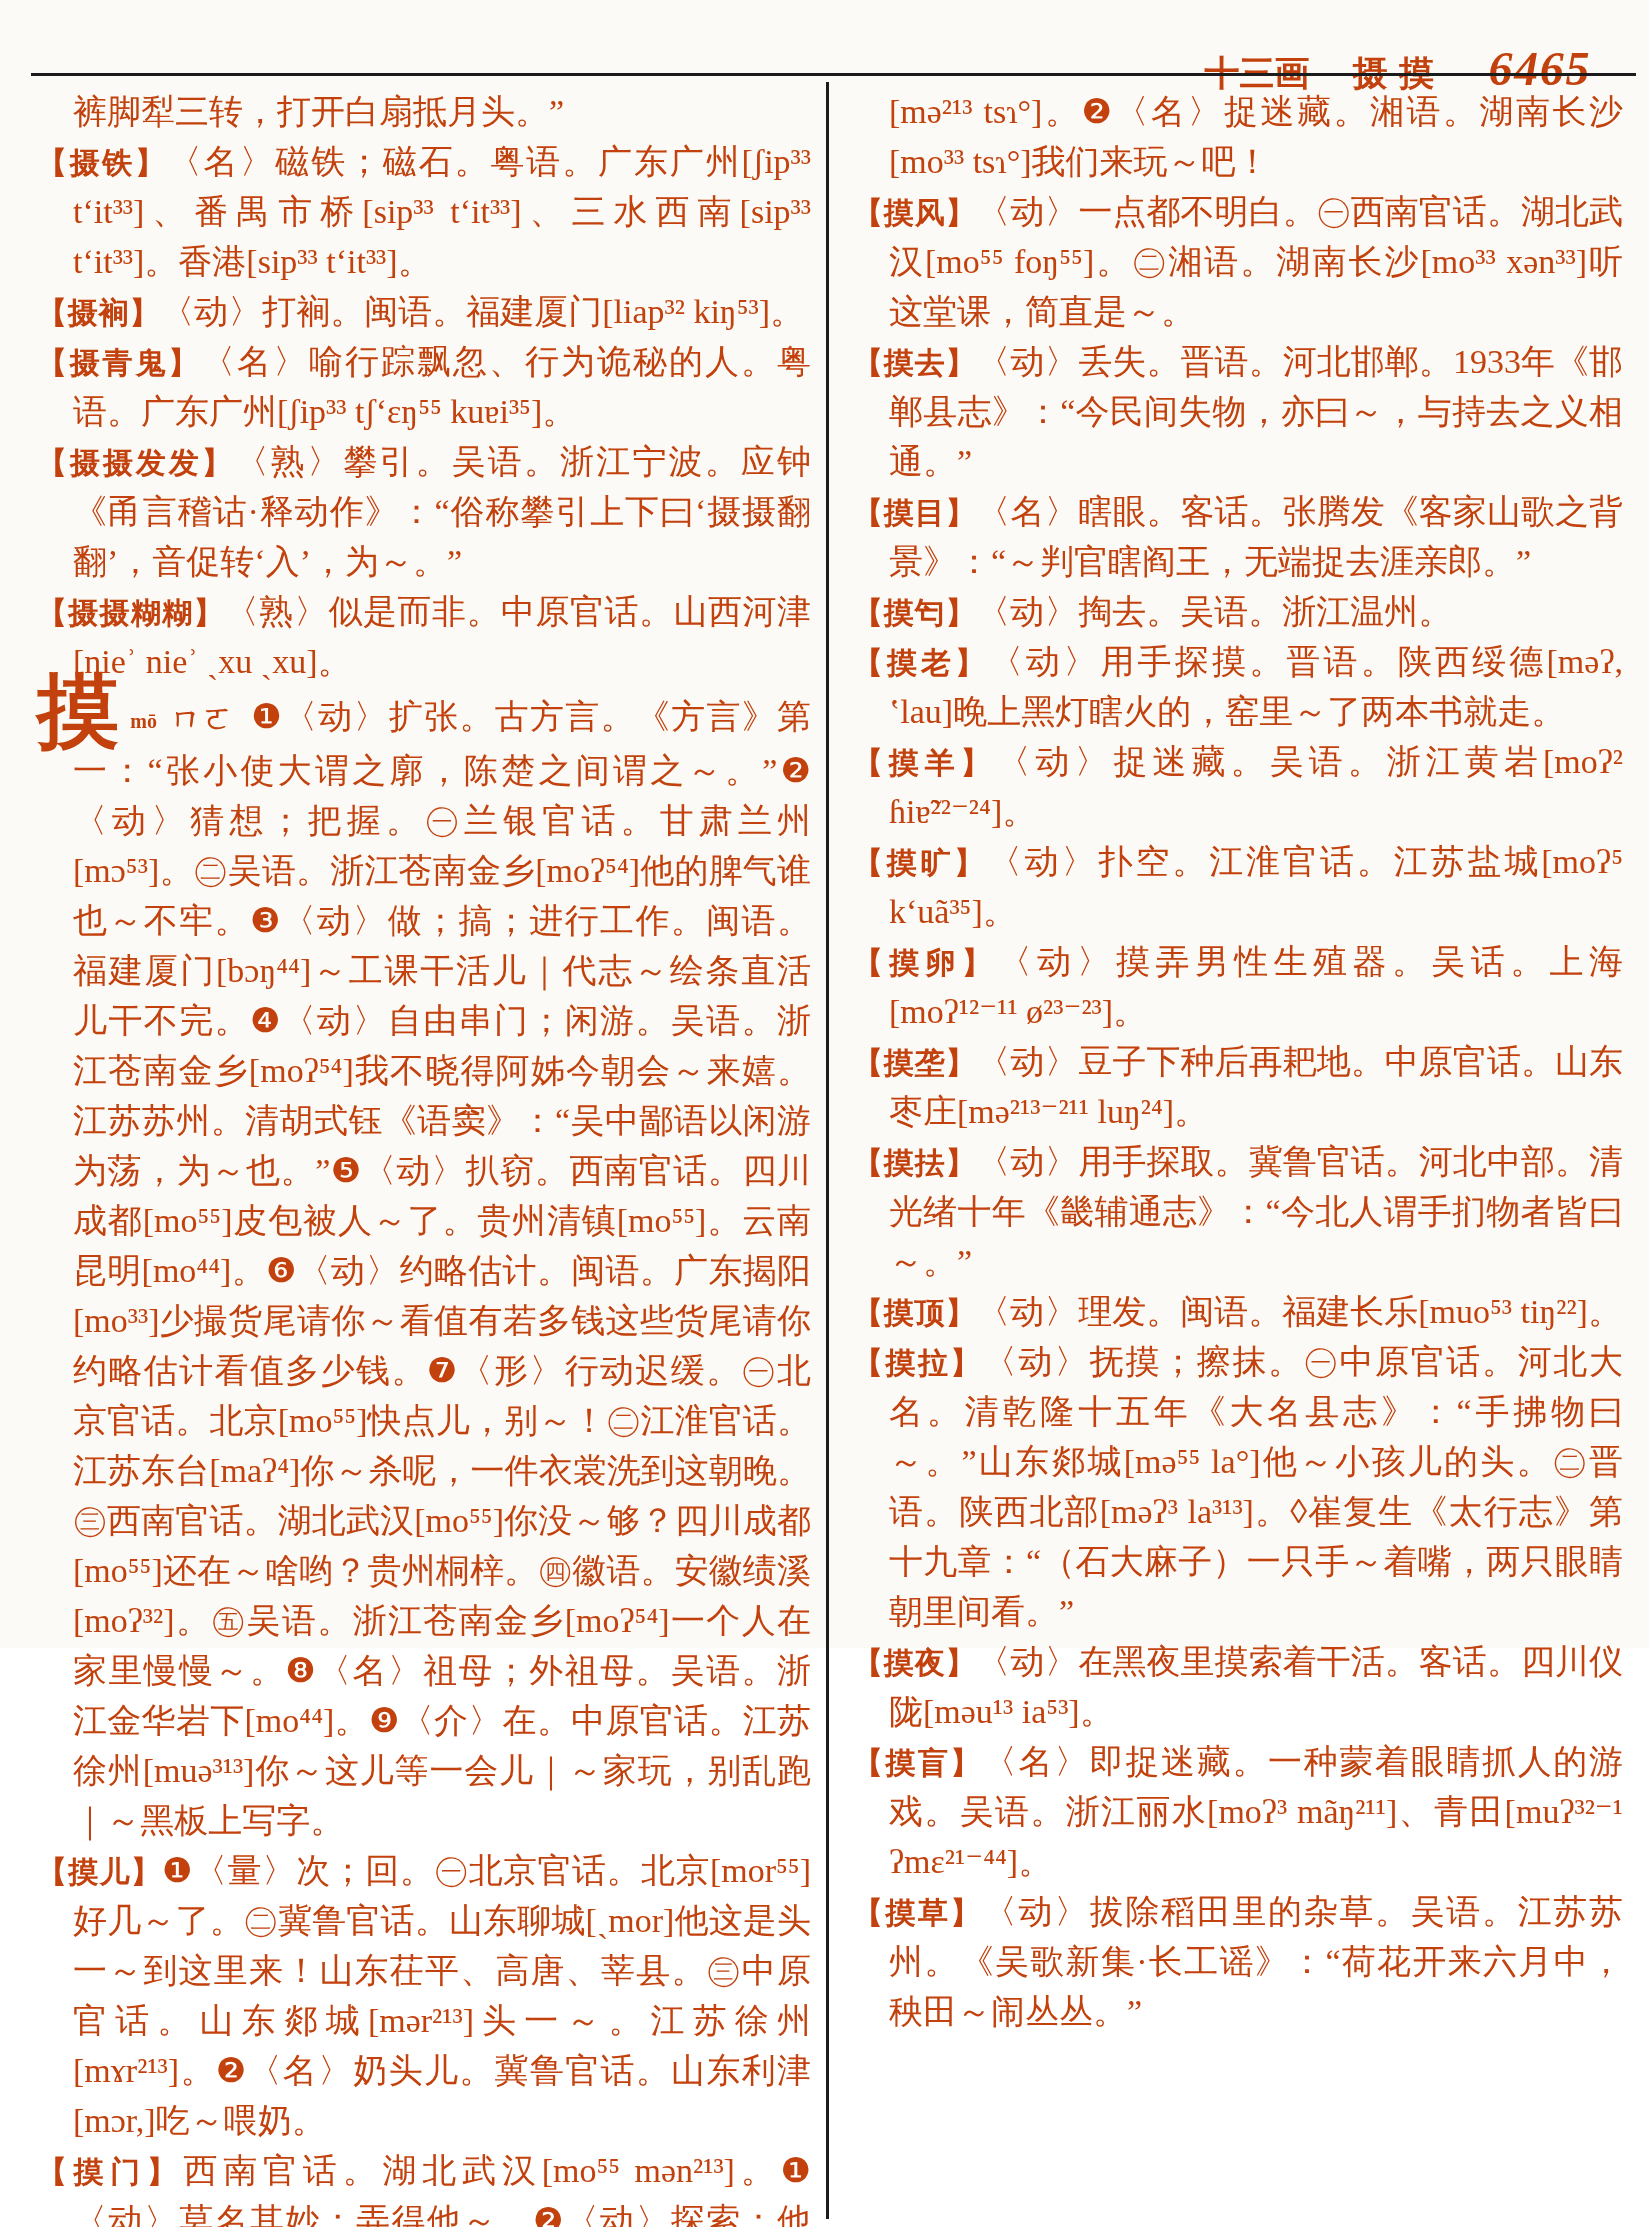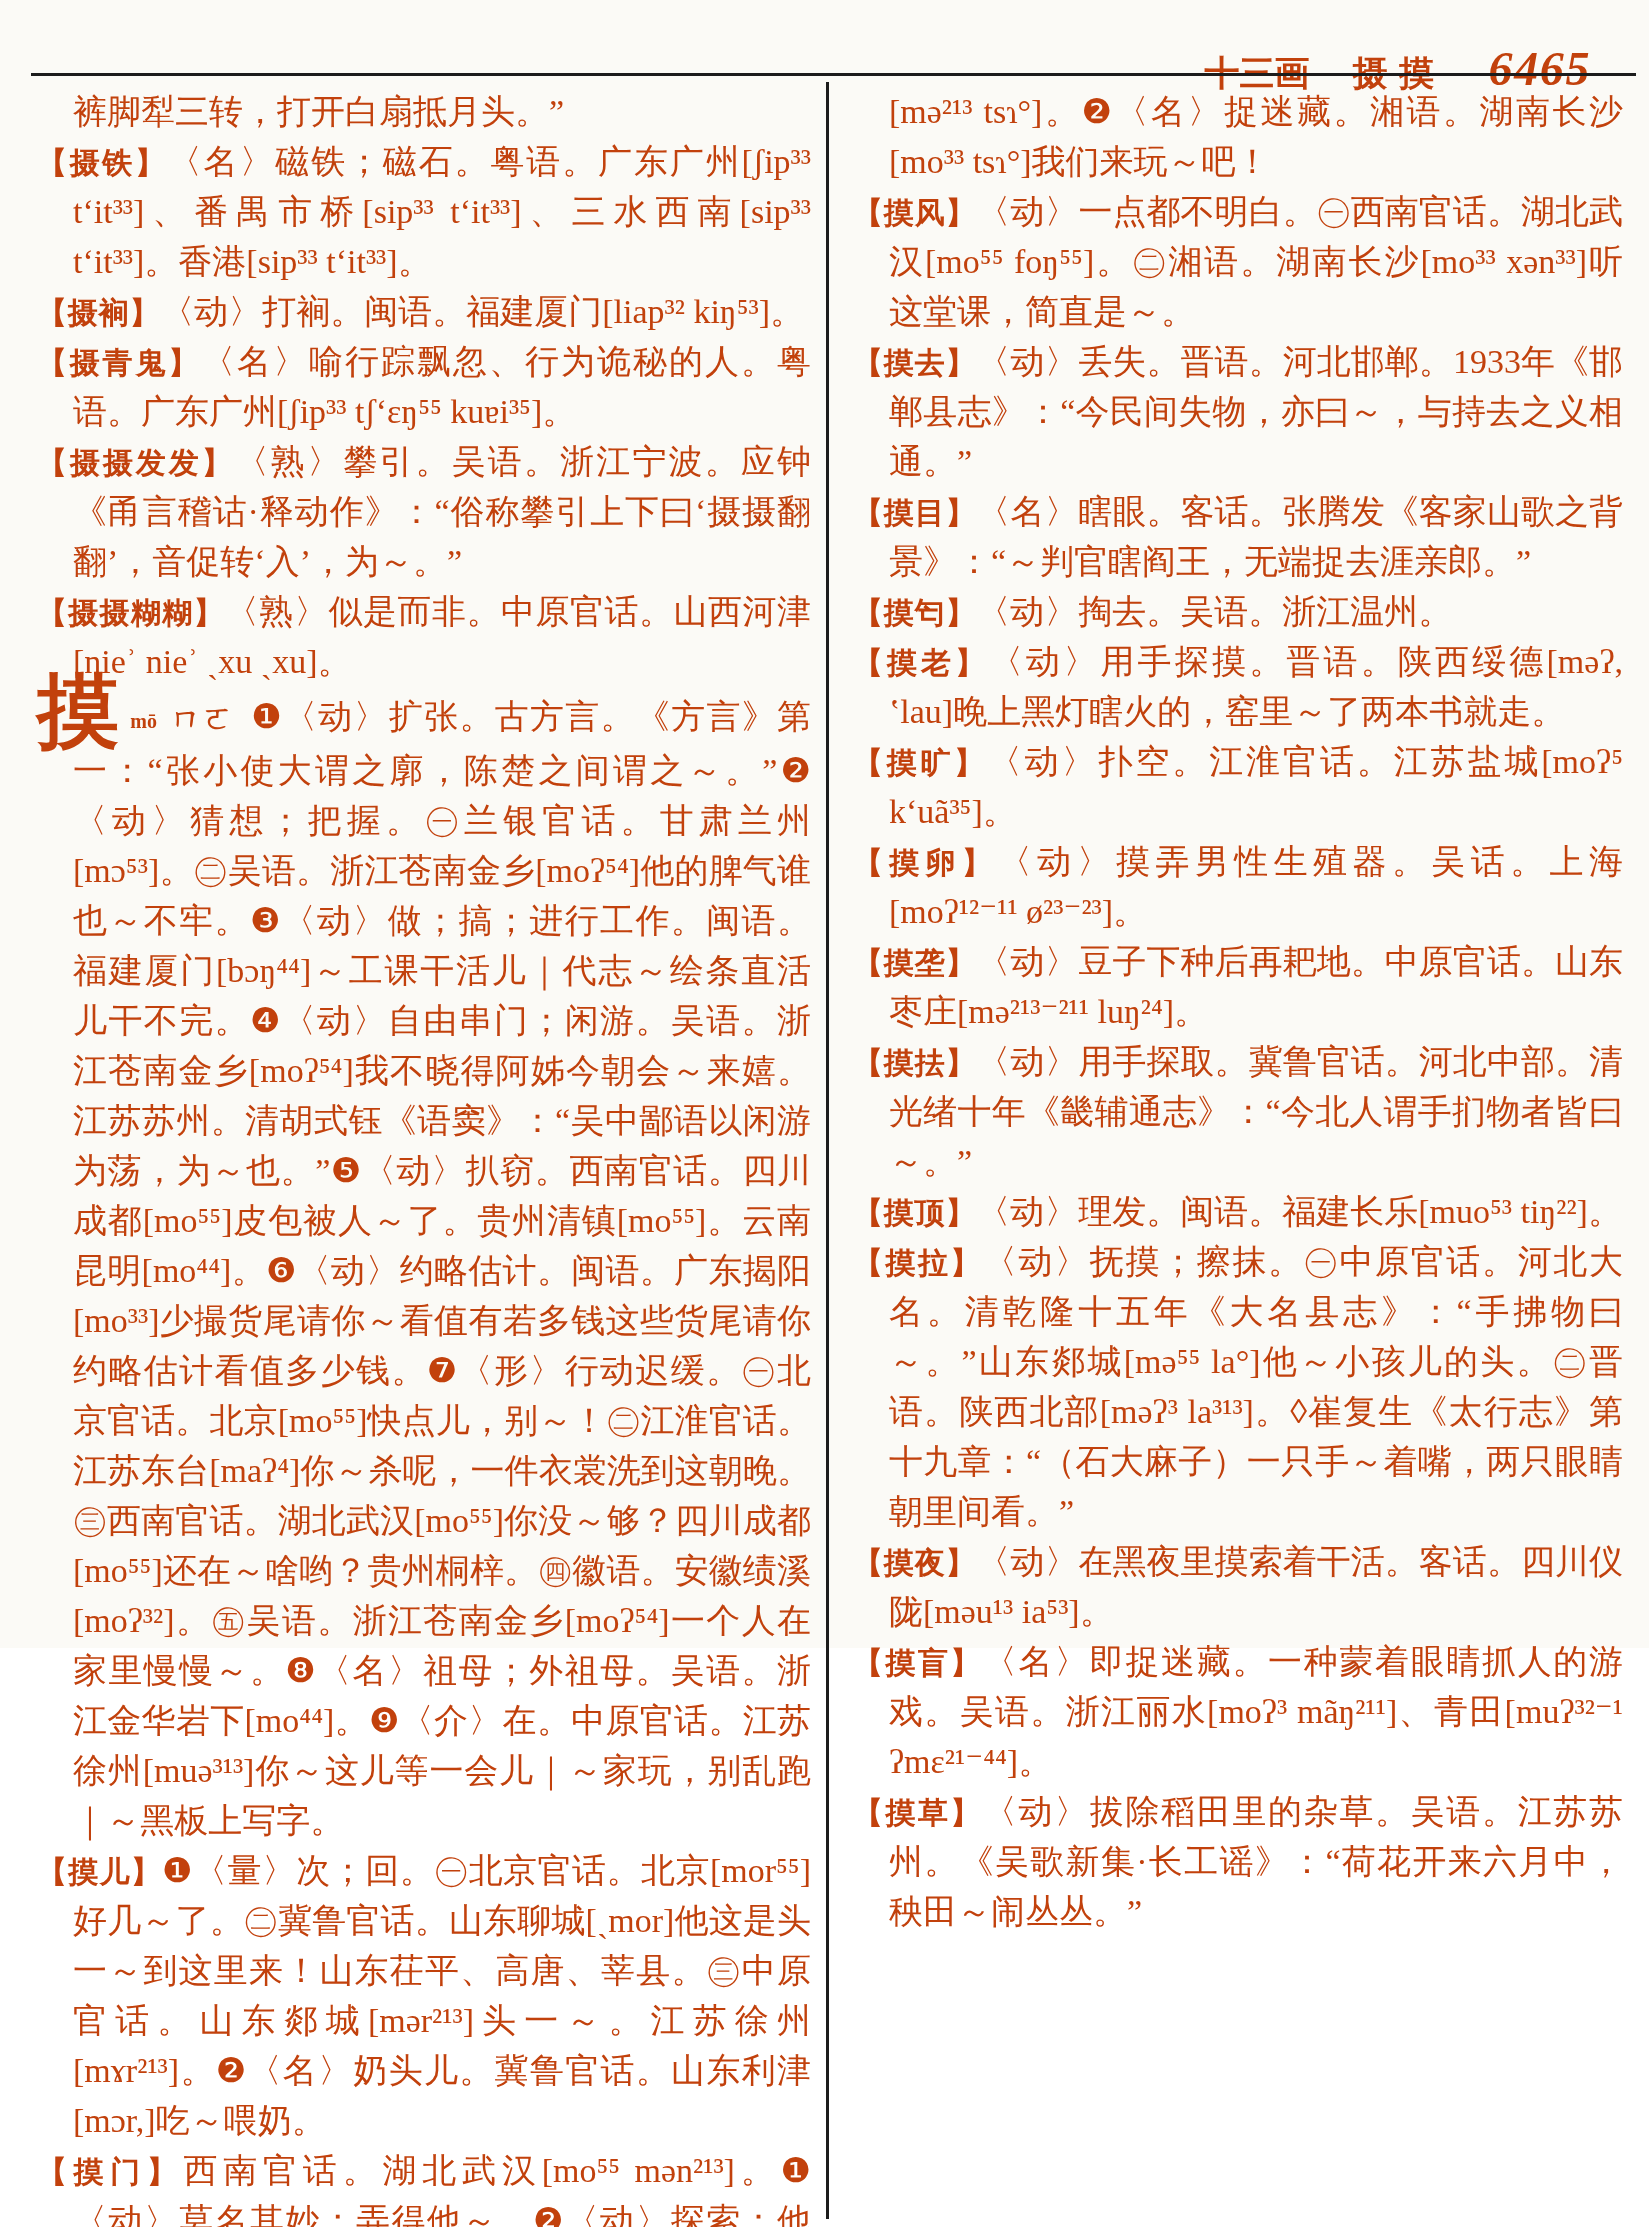--- a/index.html
+++ b/index.html
@@ -65,20 +65,21 @@
       <div class="block entry"><span class="hw">【摸儿】</span><span class="ebody">❶〈量〉次；回。㊀北京官话。北京[mor⁵⁵]好几～了。㊁冀鲁官话。山东聊城[ˎmor]他这是头一～到这里来！山东茌平、高唐、莘县。㊂中原官话。山东郯城[mər²¹³]头一～。江苏徐州[mɤr²¹³]。❷〈名〉奶头儿。冀鲁官话。山东利津[mɔr,]吃～喂奶。</span></div>
       <div class="block entry"><span class="hw">【摸门】</span><span class="ebody">西南官话。湖北武汉[mo⁵⁵ mən²¹³]。❶〈动〉莫名其妙：弄得他～。❷〈动〉探索：他到处～。</span></div>
     </div>
   <div class="column right">
       <div class="block cont">[mə²¹³ tsɿ°]。❷〈名〉捉迷藏。湘语。湖南长沙[mo³³ tsɿ°]我们来玩～吧！</div>
       <div class="block entry"><span class="hw">【摸风】</span><span class="ebody">〈动〉一点都不明白。㊀西南官话。湖北武汉[mo⁵⁵ foŋ⁵⁵]。㊁湘语。湖南长沙[mo³³ xən³³]听这堂课，简直是～。</span></div>
       <div class="block entry"><span class="hw">【摸去】</span><span class="ebody">〈动〉丢失。晋语。河北邯郸。1933年《邯郸县志》：“今民间失物，亦曰～，与持去之义相通。”</span></div>
       <div class="block entry"><span class="hw">【摸目】</span><span class="ebody">〈名〉瞎眼。客话。张腾发《客家山歌之背景》：“～判官瞎阎王，无端捉去涯亲郎。”</span></div>
       <div class="block entry"><span class="hw">【摸匄】</span><span class="ebody">〈动〉掏去。吴语。浙江温州。</span></div>
       <div class="block entry"><span class="hw">【摸老】</span><span class="ebody">〈动〉用手探摸。晋语。陕西绥德[məʔ, ʽlau]晚上黑灯瞎火的，窑里～了两本书就走。</span></div>
+      <div class="block entry"><span class="hw">【摸羊】</span><span class="ebody">〈动〉捉迷藏。吴语。浙江黄岩[moʔ² ɦiɐ̃²²⁻²⁴]。</span></div>
       <div class="block entry"><span class="hw">【摸旷】</span><span class="ebody">〈动〉扑空。江淮官话。江苏盐城[moʔ⁵ k‘uã³⁵]。</span></div>
       <div class="block entry"><span class="hw">【摸卵】</span><span class="ebody">〈动〉摸弄男性生殖器。吴话。上海[moʔ¹²⁻¹¹ ø²³⁻²³]。</span></div>
       <div class="block entry"><span class="hw">【摸垄】</span><span class="ebody">〈动〉豆子下种后再耙地。中原官话。山东枣庄[mə²¹³⁻²¹¹ luŋ²⁴]。</span></div>
       <div class="block entry"><span class="hw">【摸抾】</span><span class="ebody">〈动〉用手探取。冀鲁官话。河北中部。清光绪十年《畿辅通志》：“今北人谓手扪物者皆曰～。”</span></div>
       <div class="block entry"><span class="hw">【摸顶】</span><span class="ebody">〈动〉理发。闽语。福建长乐[muo⁵³ tiŋ²²]。</span></div>
       <div class="block entry"><span class="hw">【摸拉】</span><span class="ebody">〈动〉抚摸；擦抹。㊀中原官话。河北大名。清乾隆十五年《大名县志》：“手拂物曰～。”山东郯城[mə⁵⁵ la°]他～小孩儿的头。㊁晋语。陕西北部[məʔ³ la³¹³]。◊崔复生《太行志》第十九章：“（石大麻子）一只手～着嘴，两只眼睛朝里间看。”</span></div>
       <div class="block entry"><span class="hw">【摸夜】</span><span class="ebody">〈动〉在黑夜里摸索着干活。客话。四川仪陇[məu¹³ ia⁵³]。</span></div>
       <div class="block entry"><span class="hw">【摸盲】</span><span class="ebody">〈名〉即捉迷藏。一种蒙着眼睛抓人的游戏。吴语。浙江丽水[moʔ³ mãŋ²¹¹]、青田[muʔ³²⁻¹ ʔmɛ²¹⁻⁴⁴]。</span></div>
       <div class="block entry"><span class="hw">【摸草】</span><span class="ebody">〈动〉拔除稻田里的杂草。吴语。江苏苏州。《吴歌新集·长工谣》：“荷花开来六月中，秧田～闹丛丛。”</span></div>
     </div>

